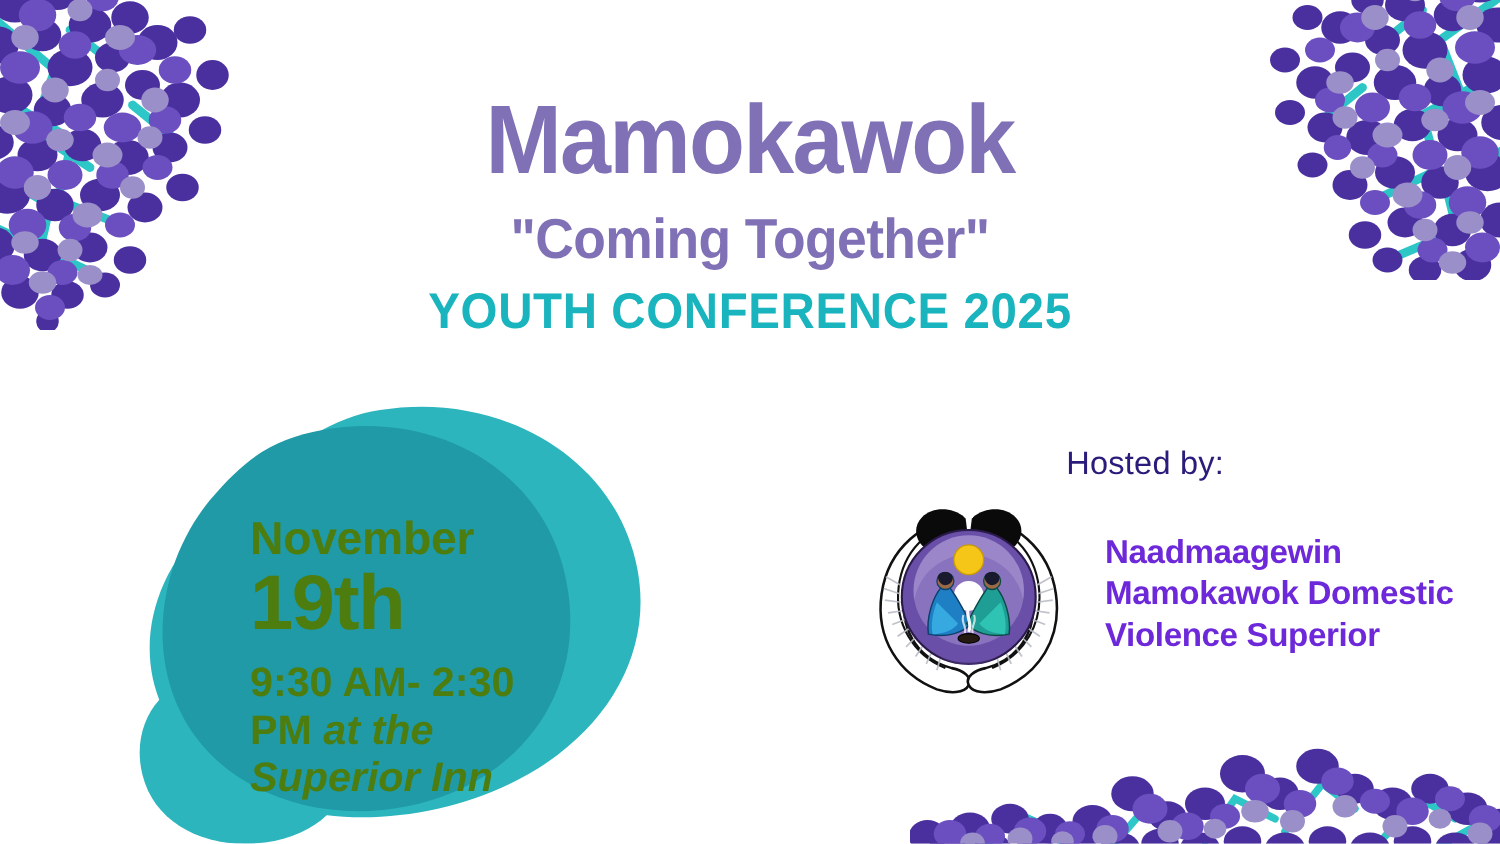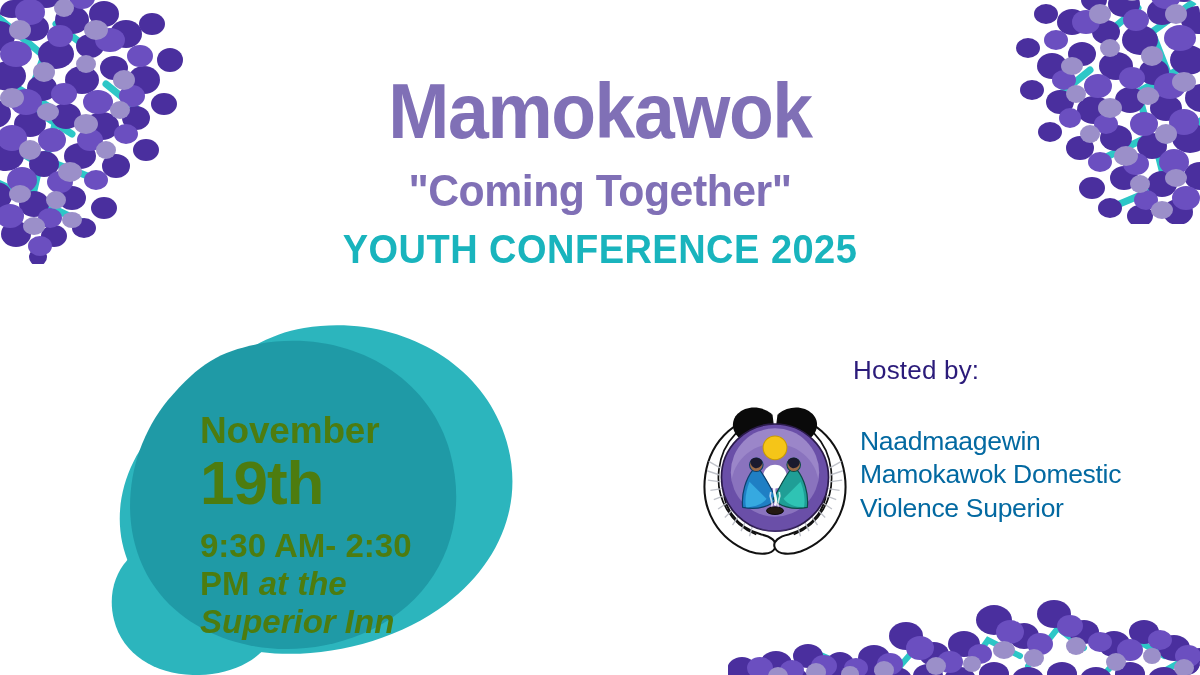--- a/index.html
+++ b/index.html
@@ -7,21 +7,20 @@
     padding: 0;
     background: #ffffff;
   }
   #poster {
     position: relative;
     width: 1200px;
     height: 675px;
     background: #ffffff;
     overflow: hidden;
     font-family: "Liberation Sans", sans-serif;
-    border-radius: 13px;
   }
 
   
   .floral {
     position: absolute;
     pointer-events: none;
   }
   #floral-top-left  { left: -14px;  top: -16px; }
   #floral-top-right { right: -10px; top: -26px; }
   #floral-bottom-right { right: -8px; bottom: -14px; }
@@ -113,24 +112,24 @@
   }
   #host-row {
     position: absolute;
     left: 690px;
     top: 390px;
     display: flex;
     align-items: center;
   }
   #org-logo { width: 170px; height: 170px; flex: none; }
   #org-name {
-    margin-left: 0;
+    margin-left: 24px;
     font-size: 26.5px;
-    font-weight: normal;
-    color: #0369a1;
+    font-weight: bold;
+    color: #6d28d9;
     line-height: 1.27;
     letter-spacing: -0.3px;
   }
   #org-name div { white-space: nowrap; }
 </style>
 </head>
 <body>
 
 <div id="poster">
 

